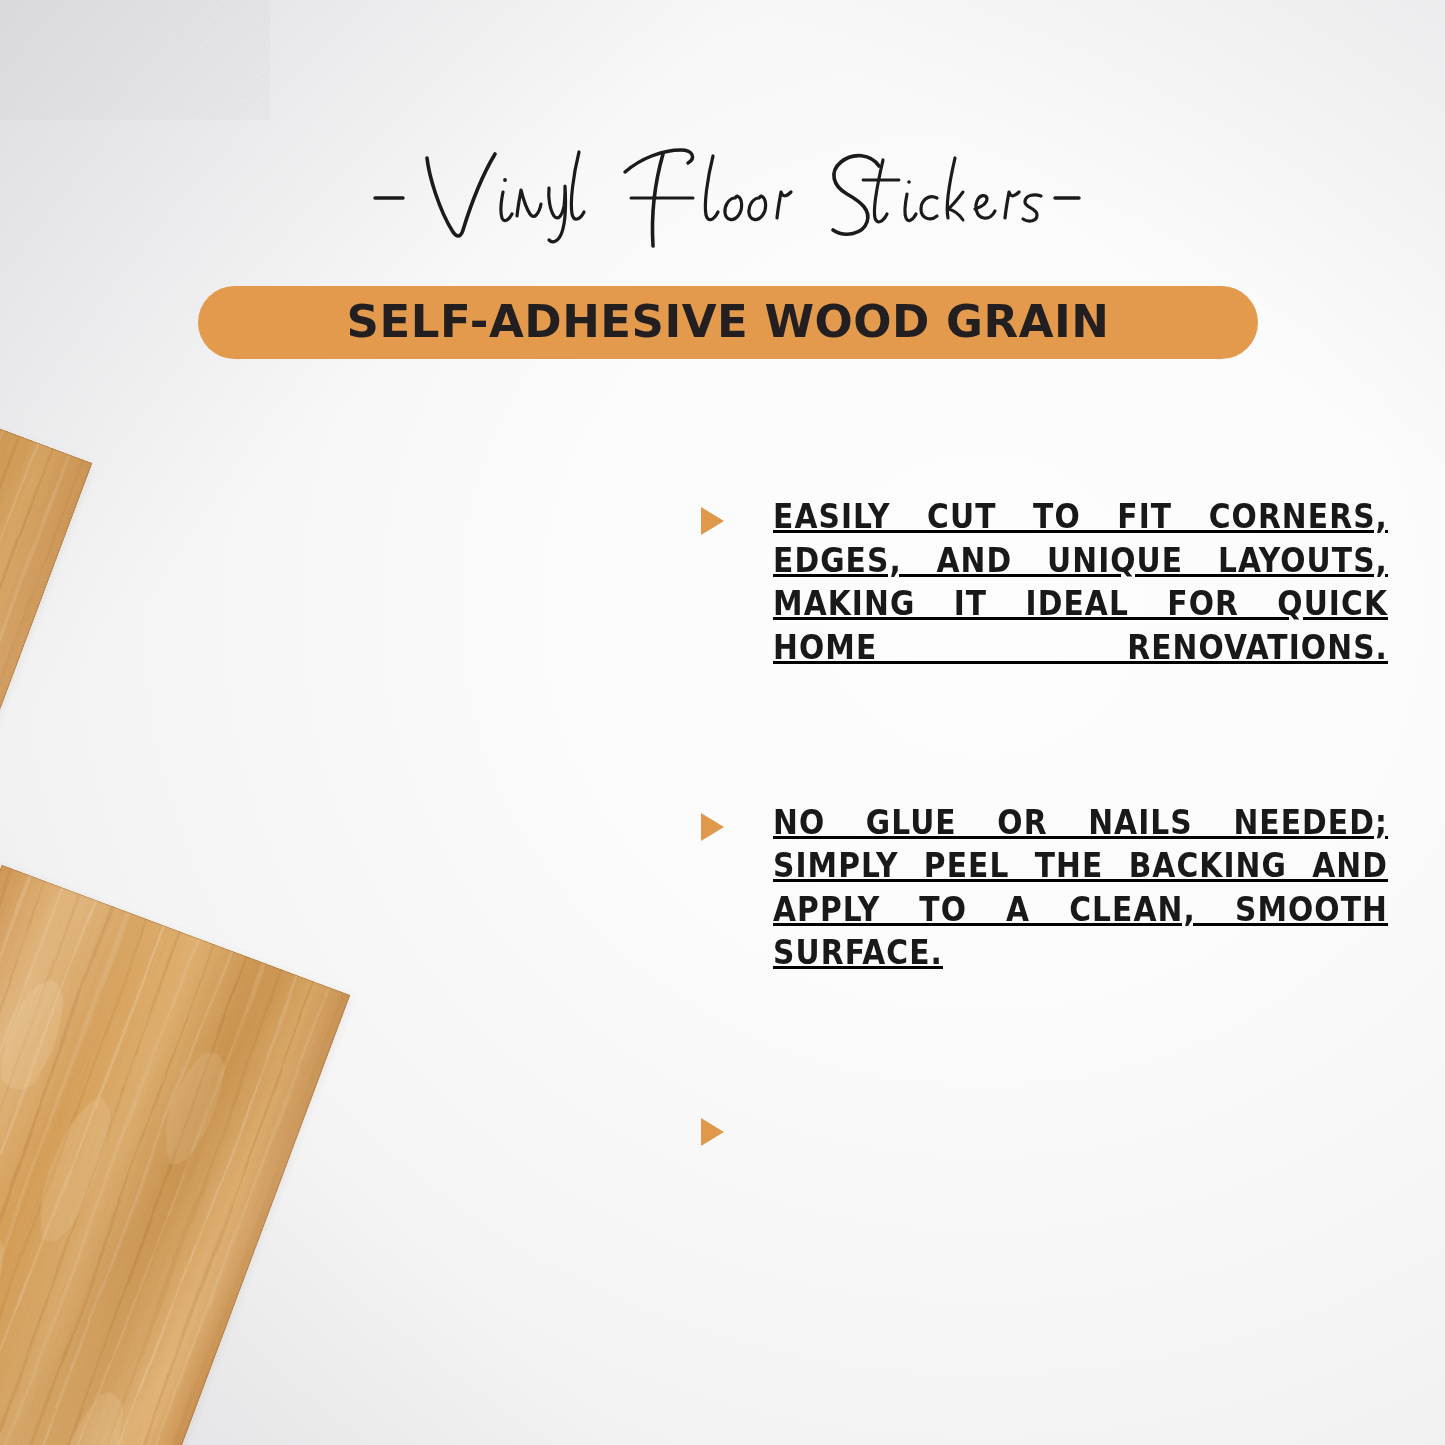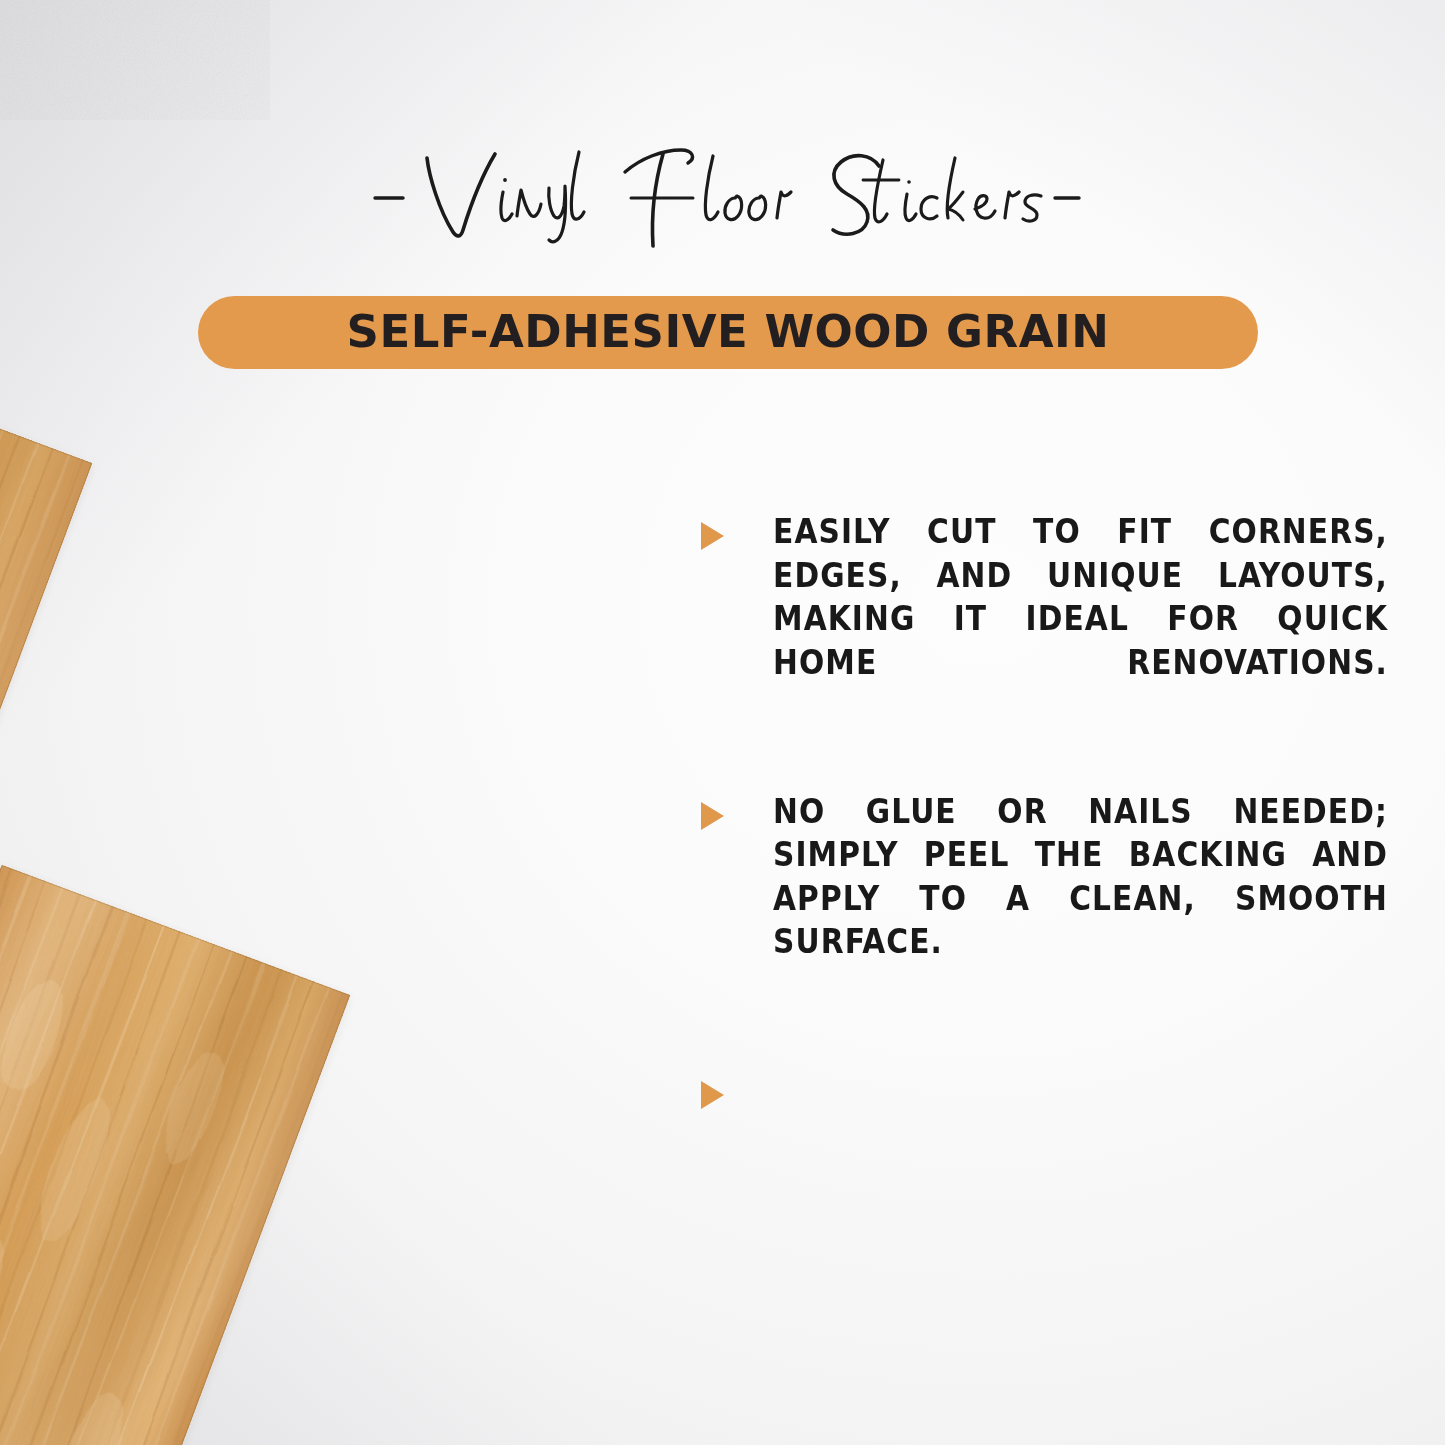--- a/index.html
+++ b/index.html
@@ -41,21 +41,21 @@
   }
   #script-title svg{ display:block; margin:0 auto; }
   #script-title .sr{
     position:absolute; width:1px; height:1px;
     overflow:hidden; clip:rect(0 0 0 0); white-space:nowrap;
   }
 
   
   #banner{
     position:absolute;
-    left:198px; top:296px;
+    left:198px; top:286px;
     width:1060px; height:73px;
     background:#e39a4d;
     border-radius:40px;
     display:flex; align-items:center; justify-content:center;
   }
   #banner-text{
     font-family:"DejaVu Sans", sans-serif;
     font-weight:700;
     font-size:45px;
     letter-spacing:.5px;
@@ -97,25 +97,26 @@
   #plank-bottom{
     left:-10px; top:930px;
     width:372px; height:690px;
     transform:rotate(20.5deg);
     transform-origin:50% 0%;
   }
 
   
   #features{
     position:absolute;
-    left:698px; top:510px;
+    left:698px; top:495px;
     width:690px;
+    text-decoration:underline;
   }
   .feature{ position:relative; padding-left:75px; }
-  .feature + .feature{ margin-top:62px; }
+  .feature + .feature{ margin-top:88px; }
 
   .bullet-icon{
     position:absolute; left:3px; top:12px;
     width:0; height:0;
     border-top:14px solid transparent;
     border-bottom:14px solid transparent;
     border-left:23px solid #e0984b;
   }
 
   .feature-text{

